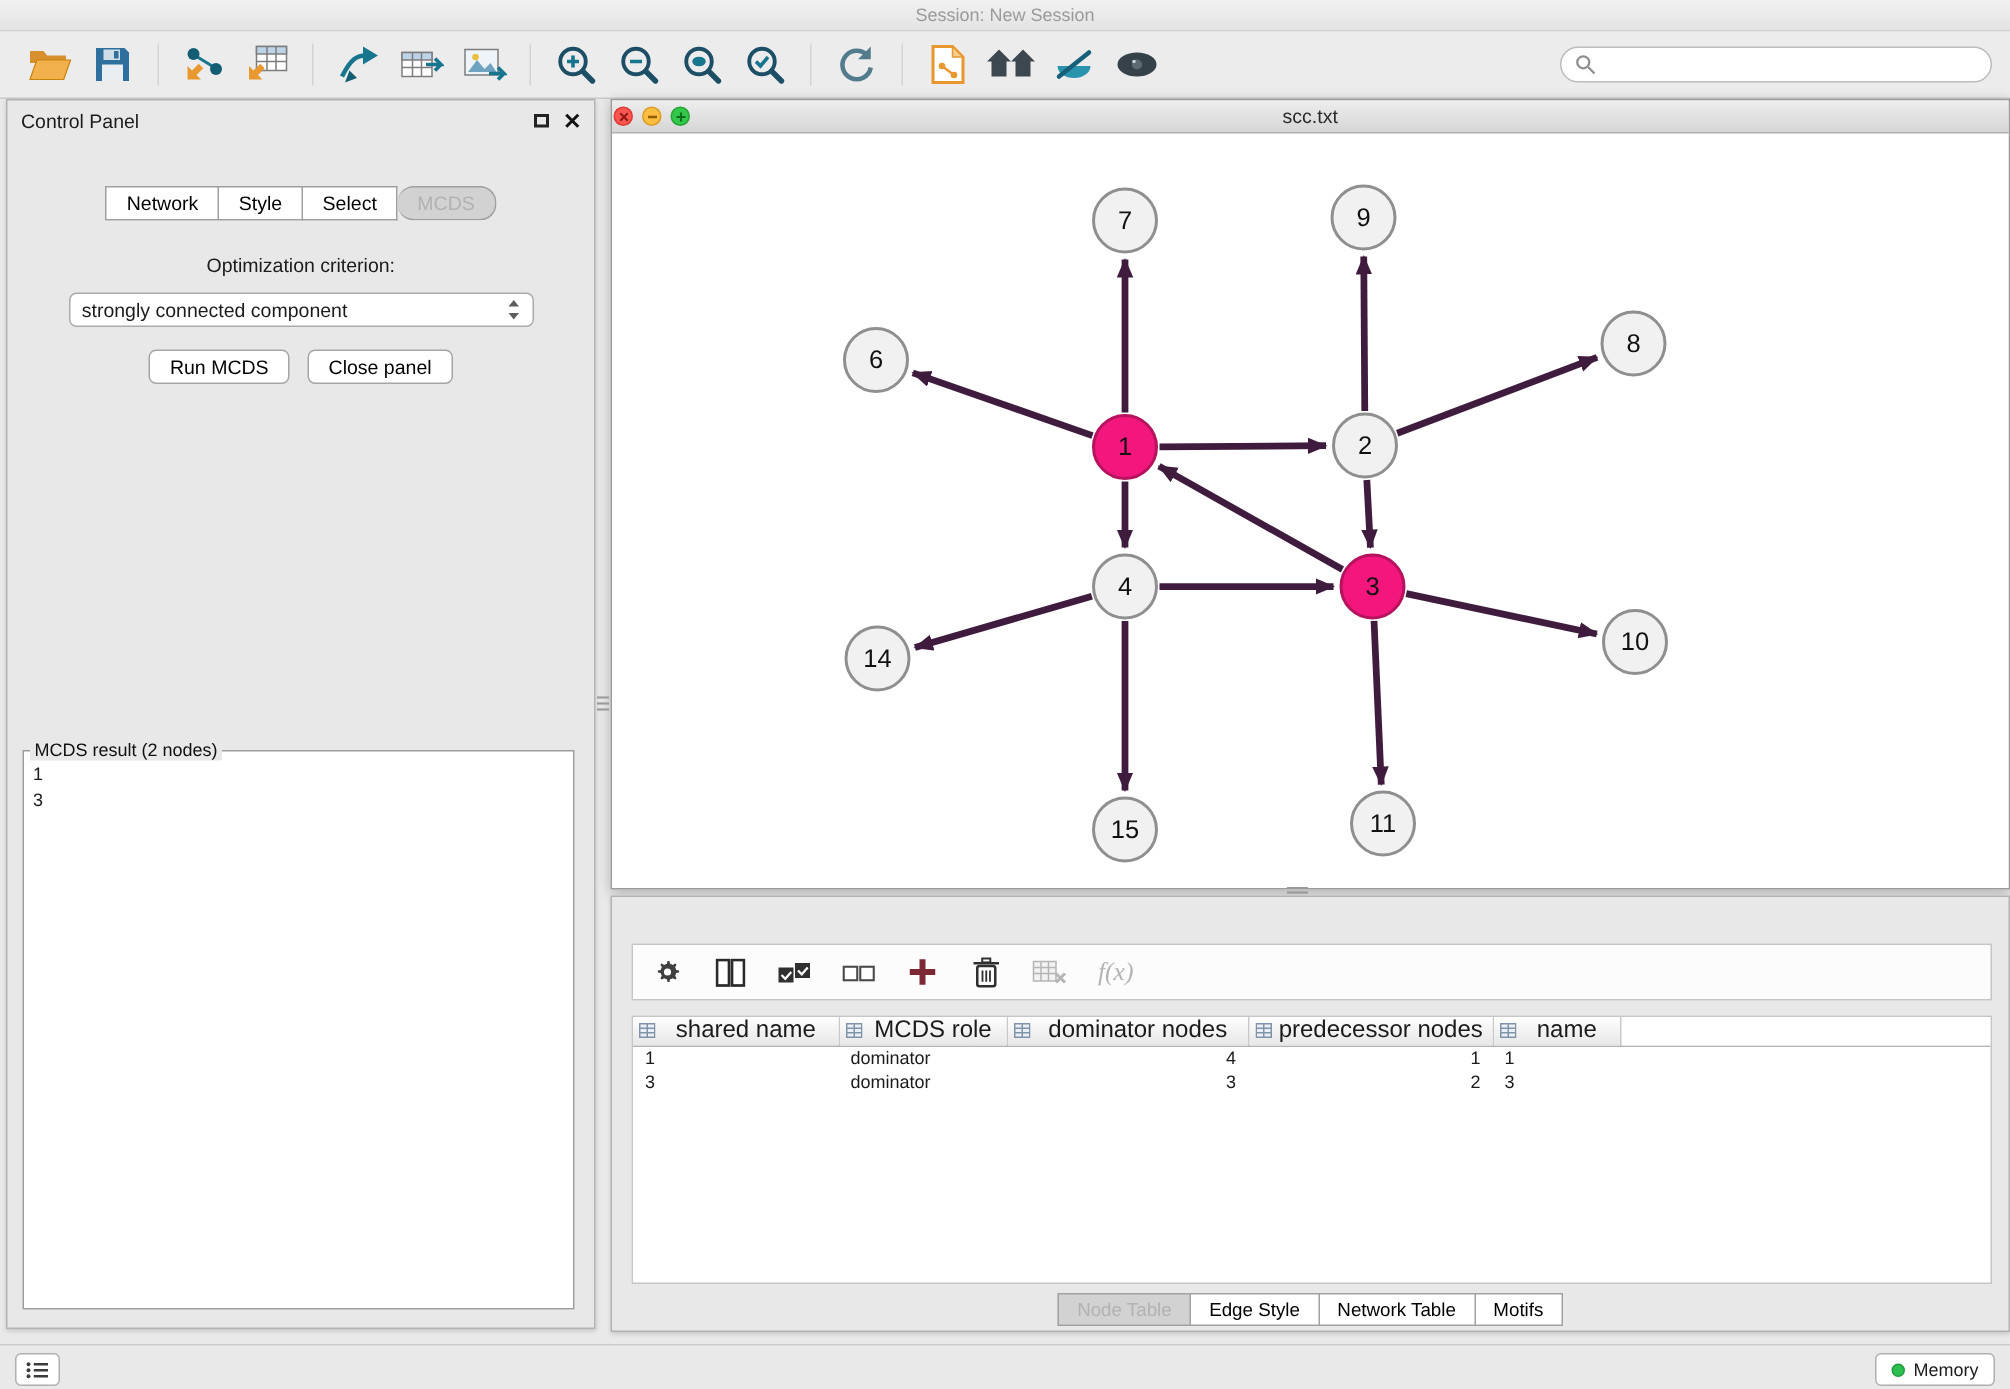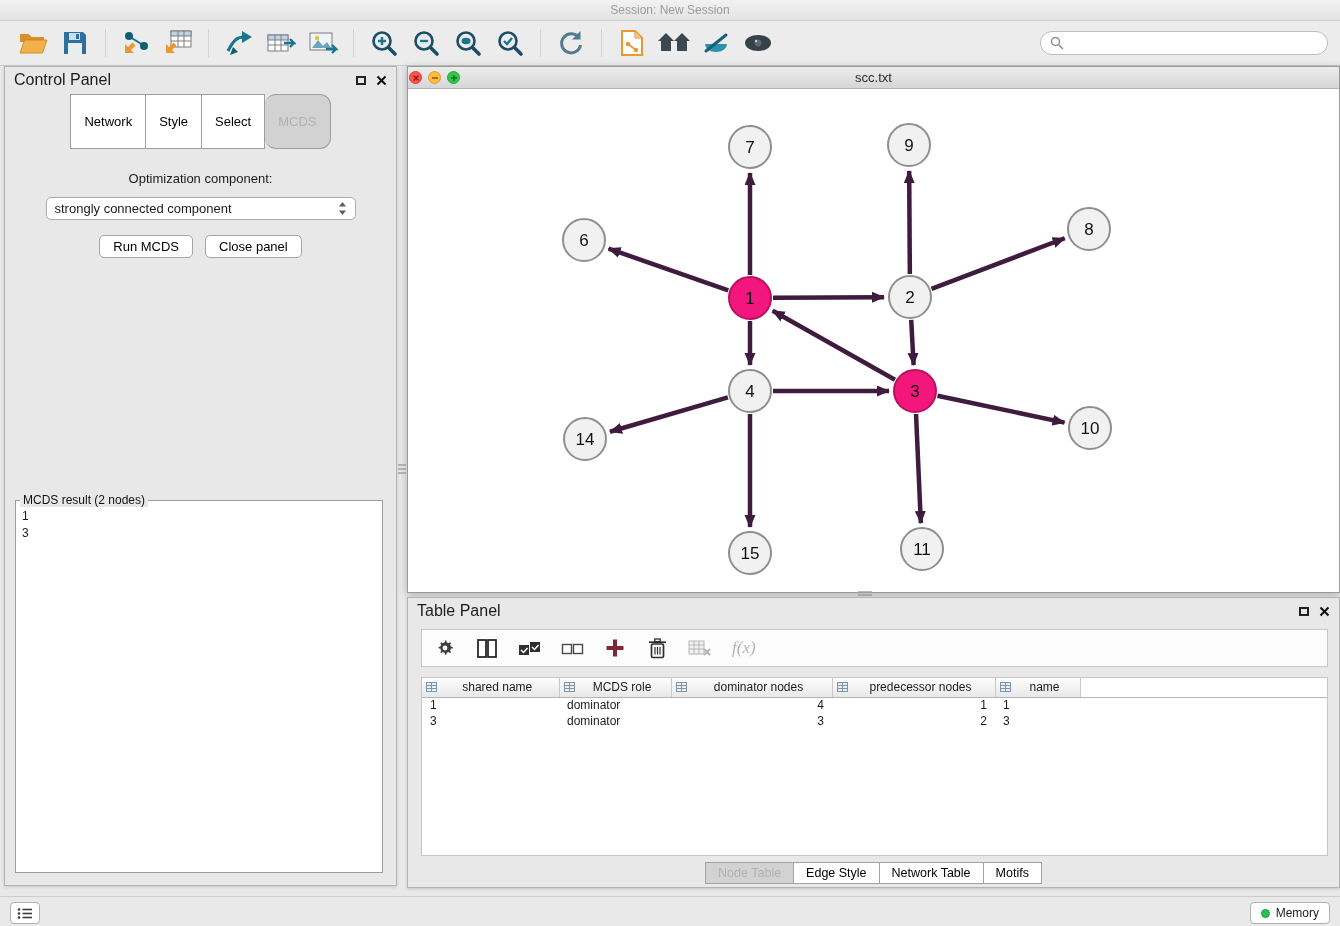--- a/index.html
+++ b/index.html
@@ -17,30 +17,30 @@
     display:flex; align-items:center; padding:0 12px; }
   .tb-btn { width:42px; height:38px; display:flex; align-items:center; justify-content:center;
     border-radius:4px; flex:0 0 auto; }
   .tb-sep { width:1px; height:28px; background:#d3d3d3; margin:0 9px; flex:0 0 auto; }
   .search-box { margin-left:auto; width:288px; height:24px; background:#fff;
     border:1px solid #bcbcbc; border-radius:12px; display:flex; align-items:center; padding:0 9px; }
   .search-input { border:none; outline:none; background:transparent; flex:1; font-size:12px;
     font-family:"Liberation Sans",sans-serif; margin-left:6px; }
 
   
-  .panel-header { height:26px; display:flex; align-items:center; padding:0 9px; font-size:16px; color:#1c1c1c; }
+  .panel-header { height:26px; display:flex; align-items:center; padding:0 9px; font-size:13px; color:#1c1c1c; }
   .win-icons { margin-left:auto; display:flex; align-items:center; gap:10px; }
   .float-ic { width:10px; height:9px; border:2px solid #222; display:inline-block; }
 
   
   .control-panel { position:absolute; left:4px; top:66px; width:393px; height:820px;
     background:#e8e8e8; border:1px solid #b3b3b3; box-shadow:0 1px 3px rgba(0,0,0,.15); }
   .cp-tabs { display:flex; justify-content:center; margin-top:1px; }
-  .cp-tab { padding:19px 13px; font-size:13px; background:#fff; border:1px solid #9f9f9f;
-    border-left:none; color:#000; }
+  .cp-tab { padding:3px 13px; font-size:13px; background:#fff; border:1px solid #9f9f9f;
+    border-left:none; color:#000;margin-top:30px; }
   .cp-tab:first-child { border-left:1px solid #9f9f9f; }
   .cp-tab.active { background:#d2d2d2; color:#b2b2b2;border-radius:11px; }
   .cp-body { padding-top:22px; text-align:center; }
   .opt-label { font-size:13px; margin-bottom:11px; }
   .dropdown { margin:0 auto; width:310px; height:23px; background:#fff; border:1px solid #ababab;
     border-radius:5px; display:flex; align-items:center; padding:0 8px; font-size:13px; }
   .dropdown .dd-arrows { margin-left:auto; display:flex; align-items:center; }
   .btn-row { margin-top:15px; display:flex; justify-content:center; gap:12px; }
   .cp-btn { padding:3px 13px; font-size:13px; background:#fff; border:1px solid #a5a5a5;
     border-radius:5px; font-family:"Liberation Sans",sans-serif; }
@@ -74,21 +74,21 @@
     background:#e8e8e8; border:1px solid #b3b3b3; box-shadow:0 1px 3px rgba(0,0,0,.15); }
   .tp-toolbar { position:absolute; left:13px; top:31px; width:907px; height:38px;
     background:#fcfcfc; border:1px solid #c6c6c6; display:flex; align-items:center;
     padding:0 12px; gap:20px; }
   .tp-tool { display:flex; align-items:center; justify-content:center; min-width:22px; height:26px; }
   .fx-label { font-family:"Liberation Serif",serif; font-style:italic; font-size:17px; color:#b3b3b3; }
   .tp-table-wrap { position:absolute; left:13px; top:79px; width:907px; height:179px;
     background:#fff; border:1px solid #c6c6c6; overflow:hidden; }
   table { border-collapse:collapse; table-layout:fixed; width:100%; }
   th { height:19px; background:linear-gradient(#fefefe,#e7e7e7); border-right:1px solid #c9c9c9;
-    border-bottom:1px solid #b5b5b5; font-weight:normal; font-size:12px; position:relative;
+    border-bottom:1px solid #b5b5b5; font-weight:normal; font-size:16px; position:relative;
     text-align:center; padding:0 4px 0 18px; white-space:nowrap; overflow:hidden; }
   th .sort-ic { position:absolute; left:4px; top:4px; }
   th.filler { background:#fff; border-right:none; padding:0; }
   td { height:16px; padding:0 8px; font-size:12px; white-space:nowrap; overflow:hidden; }
   td.num { text-align:right; }
   .tp-tabs { position:absolute; left:0; right:0; bottom:3px; display:flex; justify-content:center; }
   .tp-tab { padding:3px 12px; font-size:12.5px; background:#fff; border:1px solid #a2a2a2;
     border-left:none; color:#000; }
   .tp-tab:first-child { border-left:1px solid #a2a2a2; }
   .tp-tab.active { background:#d2d2d2; color:#b2b2b2; }
@@ -253,21 +253,21 @@
       </svg>
     </span>
   </div>
   <div class="cp-tabs" id="cp-tabs">
       <div class="cp-tab">Network</div>
       <div class="cp-tab">Style</div>
       <div class="cp-tab">Select</div>
       <div class="cp-tab active">MCDS</div>
     </div>
   <div class="cp-body">
-    <div class="opt-label">Optimization component:</div>
+    <div class="opt-label">Optimization criterion:</div>
     <div class="dropdown">
       <span>strongly connected component</span>
       <span class="dd-arrows">
         <svg width="9" height="15" viewBox="0 0 9 15">
           <path d="M4.5 1 L8 5.4 H1 z" fill="#5c5c5c"></path>
           <path d="M4.5 14 L1 9.6 H8 z" fill="#5c5c5c"></path>
         </svg>
       </span>
     </div>
     <div class="btn-row">
@@ -381,29 +381,20 @@
   </svg>
 </div>
 <div class="h-handle">
   <svg width="14" height="8" viewBox="0 0 14 8">
     <line x1="0" y1="2" x2="14" y2="2" stroke="#9a9a9a" stroke-width="1.4"></line>
     <line x1="0" y1="5" x2="14" y2="5" stroke="#9a9a9a" stroke-width="1.4"></line>
   </svg>
 </div>
 
 <div class="table-panel">
-  <div class="panel-header">
-    <span>Table Panel</span>
-    <span class="win-icons">
-      <span class="float-ic"></span>
-      <svg width="11" height="11" viewBox="0 0 11 11">
-        <path d="M1.5 1.5 L9.5 9.5 M9.5 1.5 L1.5 9.5" stroke="#111" stroke-width="2"></path>
-      </svg>
-    </span>
-  </div>
 
   <div class="tp-toolbar">
     <span class="tp-tool">
       <svg width="20" height="20" viewBox="0 0 20 20">
         <path d="M10 2.6 l1.3 0 .4 1.9 a5.6 5.6 0 0 1 1.8 .75 l1.65-.98 .9 .9 -.98 1.65 a5.6 5.6 0 0 1 .75 1.8 l1.9 .4 0 1.3 -1.9 .4 a5.6 5.6 0 0 1 -.75 1.8 l.98 1.65 -.9 .9 -1.65 -.98 a5.6 5.6 0 0 1 -1.8 .75 l-.4 1.9 -1.3 0 -.4 -1.9 a5.6 5.6 0 0 1 -1.8 -.75 l-1.65 .98 -.9 -.9 .98 -1.65 a5.6 5.6 0 0 1 -.75 -1.8 l-1.9 -.4 0 -1.3 1.9 -.4 a5.6 5.6 0 0 1 .75 -1.8 l-.98 -1.65 .9 -.9 1.65 .98 a5.6 5.6 0 0 1 1.8 -.75 z" fill="#3f3f3f"></path>
         <circle cx="10" cy="10" r="2.4" fill="#fcfcfc"></circle>
       </svg>
     </span>
     <span class="tp-tool">
       <svg width="20" height="19" viewBox="0 0 20 19">

